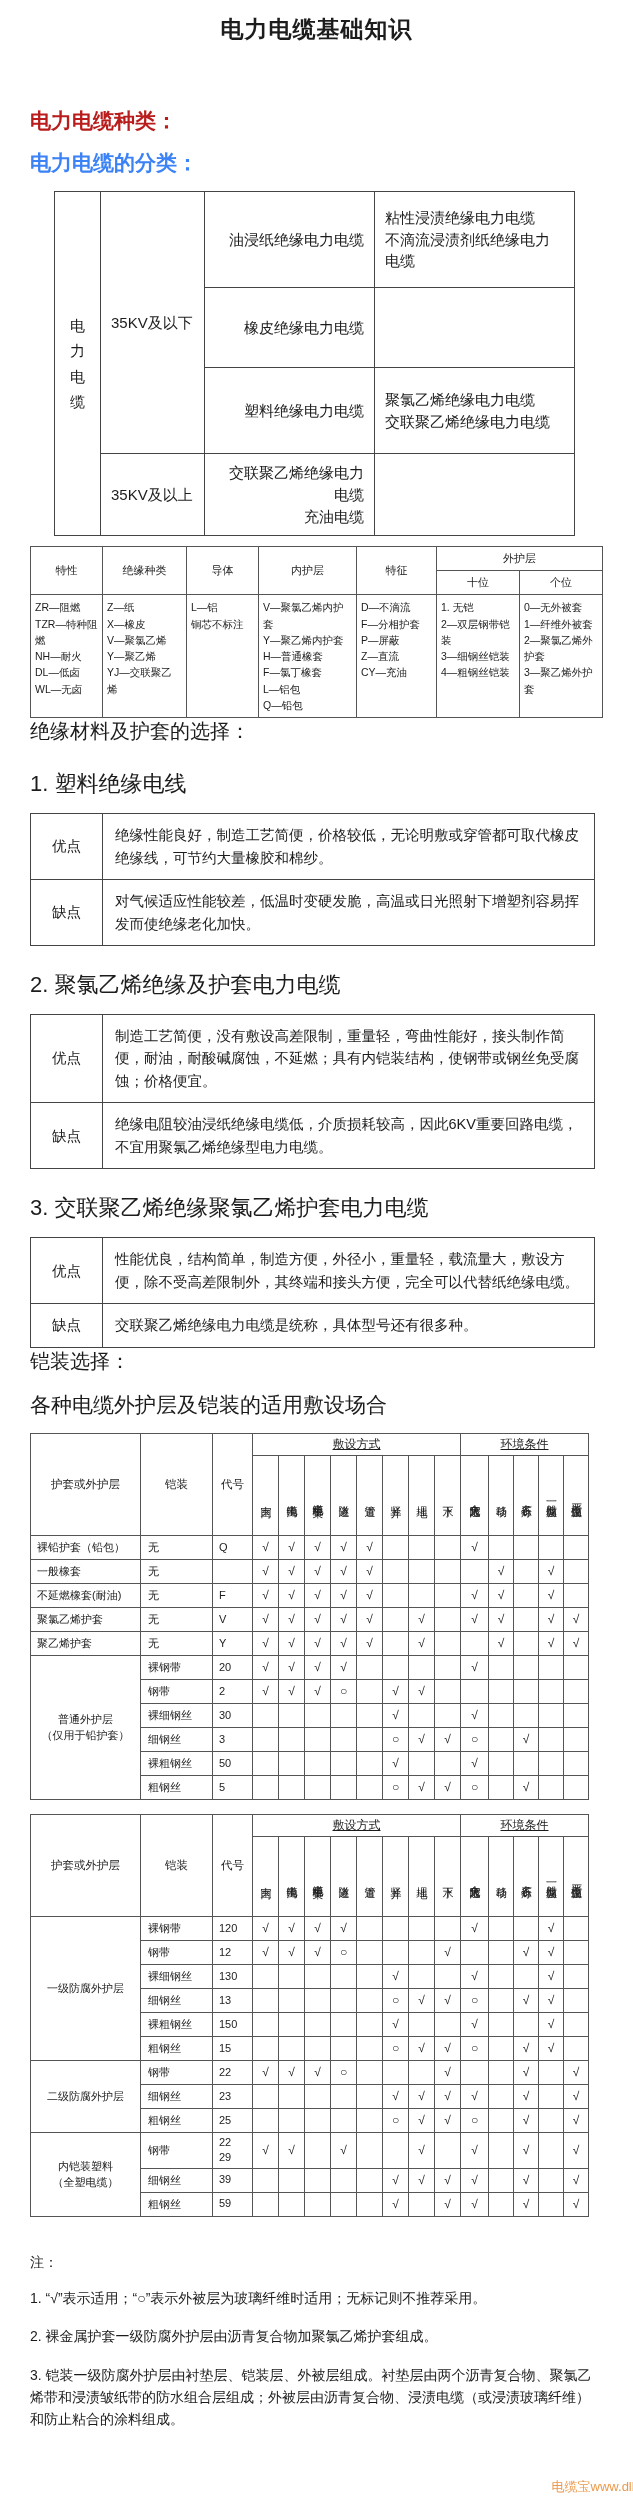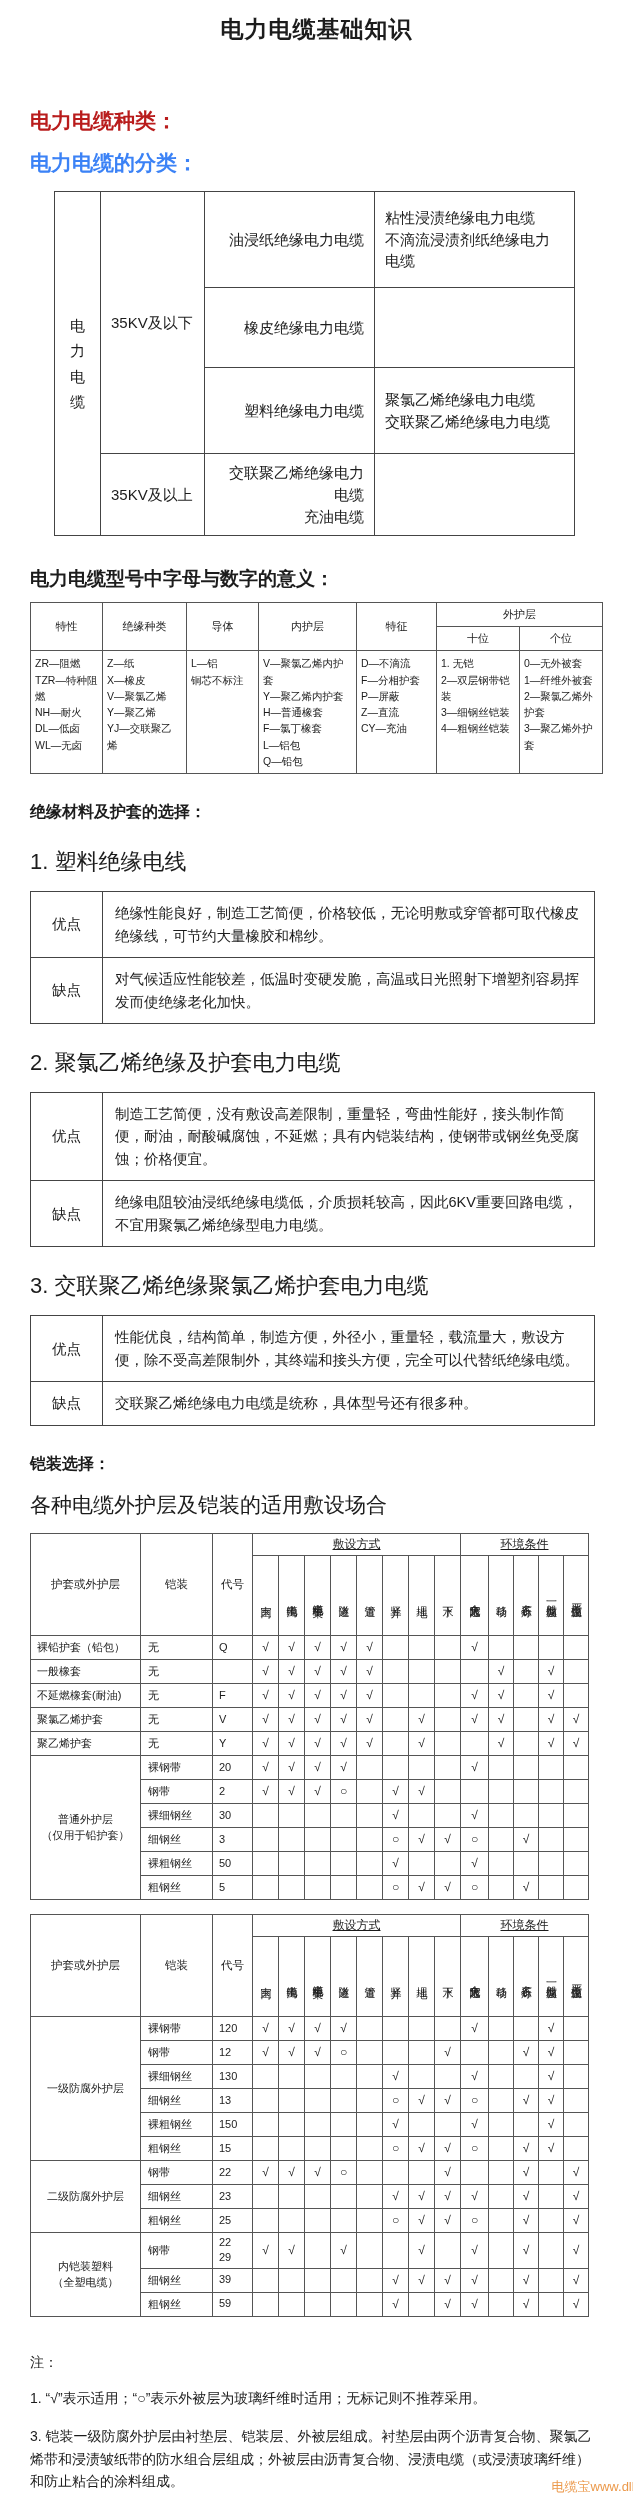--- a/index.html
+++ b/index.html
@@ -25,21 +25,21 @@
   table.cls td.t3 { width:170px;text-align:right; }
   table.cls td.t4 { width:200px; }
   tr.r1 td { height:96px; } tr.r2 td { height:80px; } tr.r3 td { height:86px; } tr.r4 td { height:76px; }
 
   h3.model-head { font-size:19px; font-weight:bold; margin-top:30px; }
   table.model { border-collapse:collapse; table-layout:fixed; width:573px; margin-top:10px; font-size:10.5px; }
   table.model th, table.model td { border:1px solid #555; font-weight:normal; }
   table.model th { padding:4px 2px; font-size:11px; }
   table.model td { padding:4px 4px; vertical-align:top; line-height:1.55; }
 
-  h2.big { font-size:16px; font-weight:bold; margin-top:28px; }
+  h2.big { font-size:20px; font-weight:normal; }
   h3.mat { font-size:22px; font-weight:normal; margin-top:24px; }
   table.pc { border-collapse:collapse; table-layout:fixed; width:565px; margin-top:14px; font-size:14.5px; }
   table.pc td { border:1.5px solid #444; padding:10px 12px; line-height:1.55; }
   table.pc td.lbl { width:72px; text-align:center; }
 
   h3.armor-sub { font-size:21px; font-weight:normal; margin-top:16px; }
   table.armor { border-collapse:collapse; table-layout:fixed; width:552px; margin-top:14px; font-size:11px; }
   table.armor th, table.armor td { border:1px solid #555; font-weight:normal; text-align:center; }
   table.armor th.grp-h { font-size:12px; height:22px;text-decoration:underline; }
   table.armor th.plain { font-size:11.5px; }
@@ -90,21 +90,20 @@
     </tr>
     <tr class="r4">
       <td class="volt">35KV及以上</td>
       <td class="t3 pre">交联聚乙烯绝缘电力电缆
 充油电缆</td>
       <td class="t4 pre"></td>
     </tr>
   </tbody>
     </table>
 
-  <h3 class="model-head">电力电缆型号中字母与数字的意义：</h3>
 
   <table class="model">
     <thead>
       <tr>
         <th rowspan="2" style="width:72px">特性</th>
         <th rowspan="2" style="width:84px">绝缘种类</th>
         <th rowspan="2" style="width:72px">导体</th>
         <th rowspan="2" style="width:98px">内护层</th>
         <th rowspan="2" style="width:80px">特征</th>
         <th colspan="2">外护层</th>
@@ -690,19 +689,20 @@
           <td class="mark">√</td>
           <td class="mark"></td>
           <td class="mark">√</td>
         </tr>
       </tbody>
     </table>
 
   <div class="notes">
     <div class="nlabel">注：</div>
     <p>1. “√”表示适用；“○”表示外被层为玻璃纤维时适用；无标记则不推荐采用。</p>
+    <p>2. 裸金属护套一级防腐外护层由沥青复合物加聚氯乙烯护套组成。</p>
     <p>3. 铠装一级防腐外护层由衬垫层、铠装层、外被层组成。衬垫层由两个沥青复合物、聚氯乙烯带和浸渍皱纸带的防水组合层组成；外被层由沥青复合物、浸渍电缆（或浸渍玻璃纤维）和防止粘合的涂料组成。</p>
 
   </div>
 
   <div class="watermark">电缆宝www.dlb</div>
 
 </div>
 
 </body></html>

